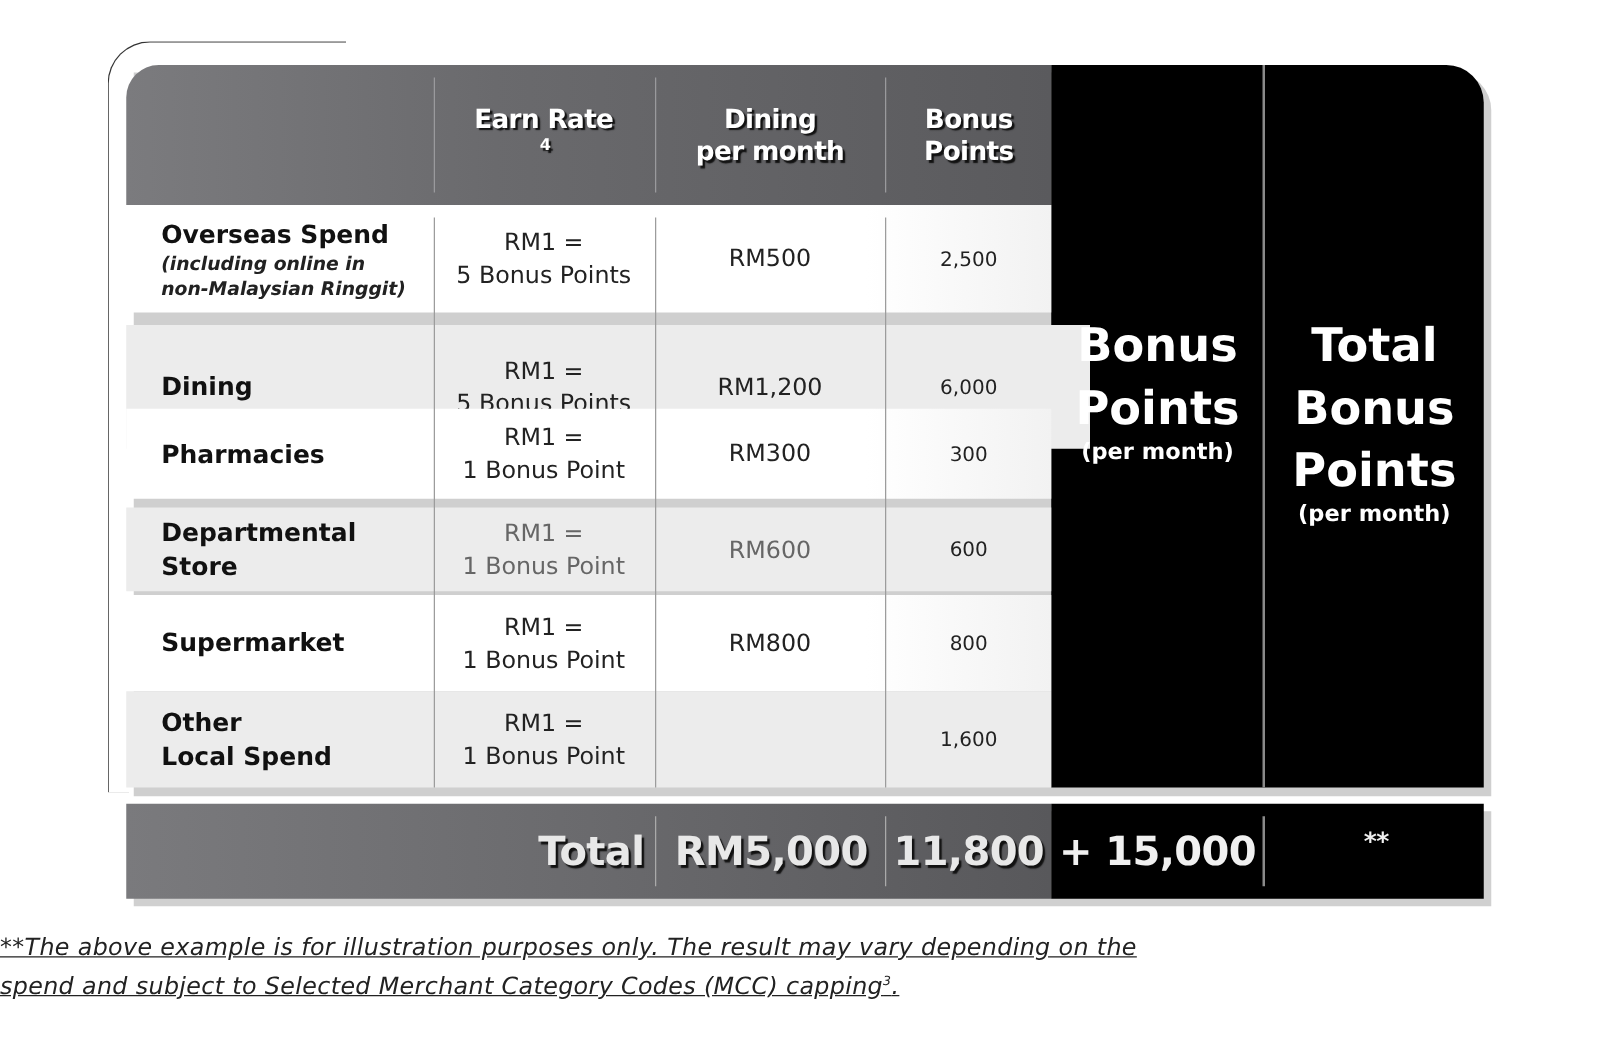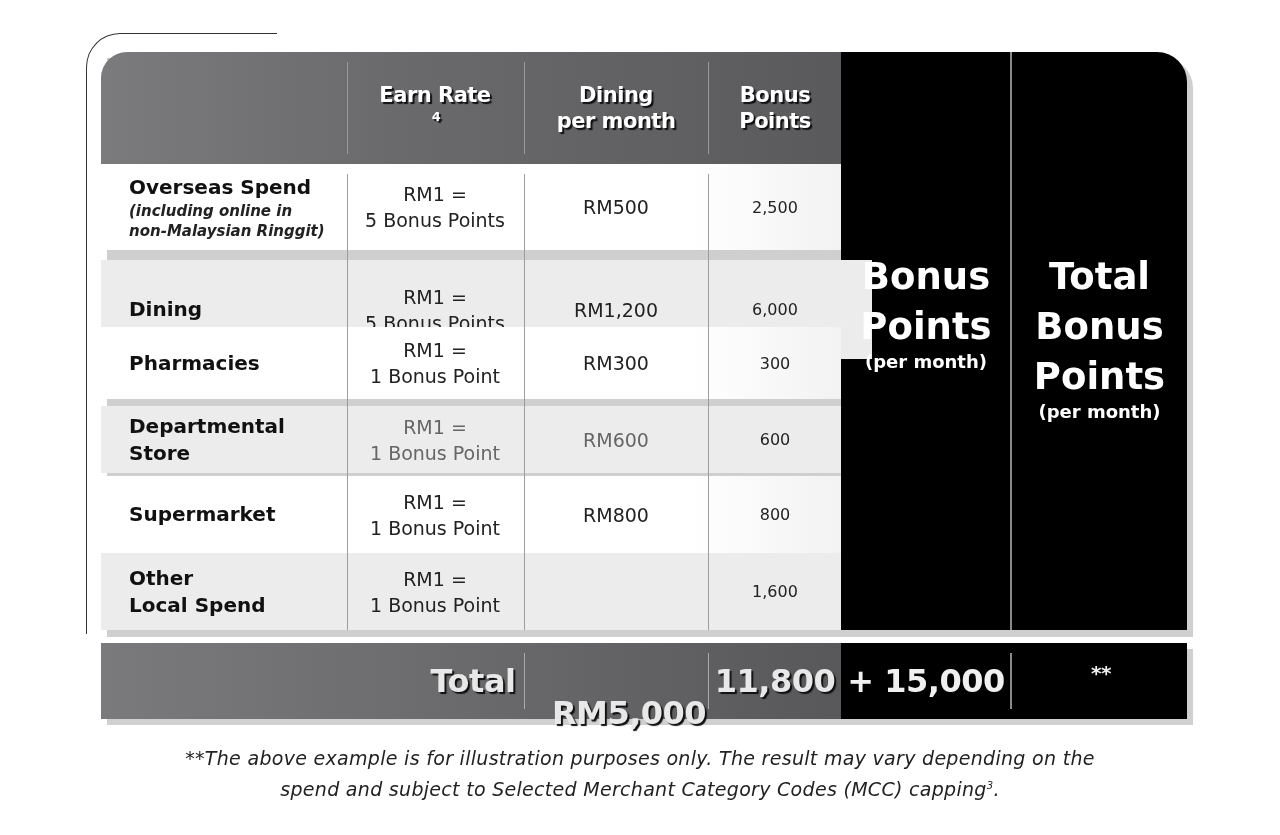--- a/index.html
+++ b/index.html
@@ -35,21 +35,21 @@
     .bigtitle { position:absolute; top:200px; color:#fff; font-weight:bold; text-align:center; font-size:37px; line-height:50px; }
     .bigtitle .pm { display:block; font-size:18px; line-height:20px; font-weight:bold; }
     .total-shadow { position:absolute; left:107px; top:649px; width:1086px; height:76px; background:#d0d0d0; }
     .total-bar { position:absolute; left:101px; top:643px; width:1086px; height:76px; }
     .total-grey { position:absolute; left:0; top:0; width:740px; height:76px;
                   background:linear-gradient(90deg,#7a7a7d 0%,#6a6a6d 50%,#58585b 100%); }
     .total-black { position:absolute; left:740px; top:0; width:346px; height:76px; background:#000; }
     .tcell { position:absolute; top:0; height:76px; display:flex; align-items:center; font-weight:bold; font-size:32px; color:#f0f0f0; letter-spacing:-0.5px; }
     .tcell.emb { text-shadow:2px 2px 1px #111; color:#e8e8e8; }
     .tcell sup { font-size:20px; position:relative; top:-8px; margin-left:3px; }
-    .footnote { position:absolute; left:0; width:1280px; top:745px; text-align:center; font-style:italic; font-size:19px; line-height:27px; color:#222; letter-spacing:0.3px; }
+    .footnote { position:absolute; left:0; width:1280px; top:745px; font-style:italic; font-size:19px; line-height:27px; color:#222; letter-spacing:0.3px;text-decoration:underline; }
     .footnote sup { font-size:10px; }
   </style>
 </head>
 <body>
 
 <div class="deco-arc"></div>
 
 <div class="shadow-main"></div>
 
 <div class="table-wrap">
@@ -164,21 +164,21 @@
     <span class="pm">(per month)</span>
   </div>
 </div>
 
 <div class="total-shadow"></div>
 <div class="total-bar">
   <div class="total-grey"></div>
   <div class="total-black"></div>
   <div class="tcell emb" style="left:320px;width:104px;justify-content:center;">Total</div>
   <div class="vline" style="left:423px;top:10px;height:56px;background:#aaa;"></div>
-  <div class="tcell emb" style="left:436px;width:184px;justify-content:center;margin-top:32px;">RM5,000</div>
+  <div class="tcell emb" style="left:424px;width:184px;justify-content:center;">RM5,000</div>
   <div class="vline" style="left:607px;top:10px;height:56px;background:#aaa;"></div>
   <div class="tcell emb" style="left:608px;width:132px;justify-content:center;">11,800</div>
   <div class="tcell" style="left:742px;width:166px;justify-content:center;">+ 15,000</div>
   <div class="vline onblack" style="left:909px;top:10px;height:56px;"></div>
   <div class="tcell" style="left:911px;width:175px;justify-content:center;">
       <sup>**</sup>
   </div>
 </div>
 
 <div class="footnote">

